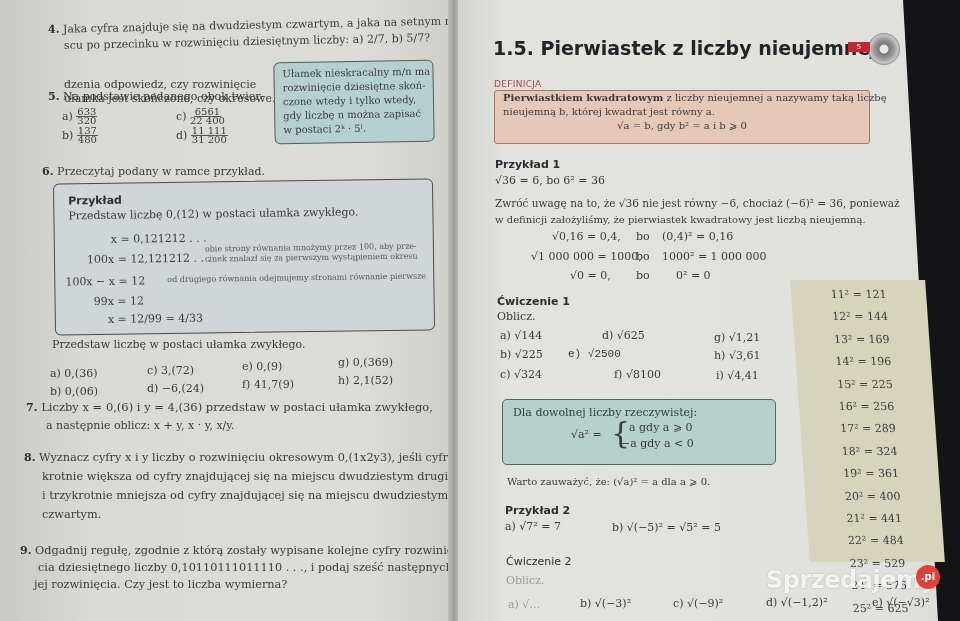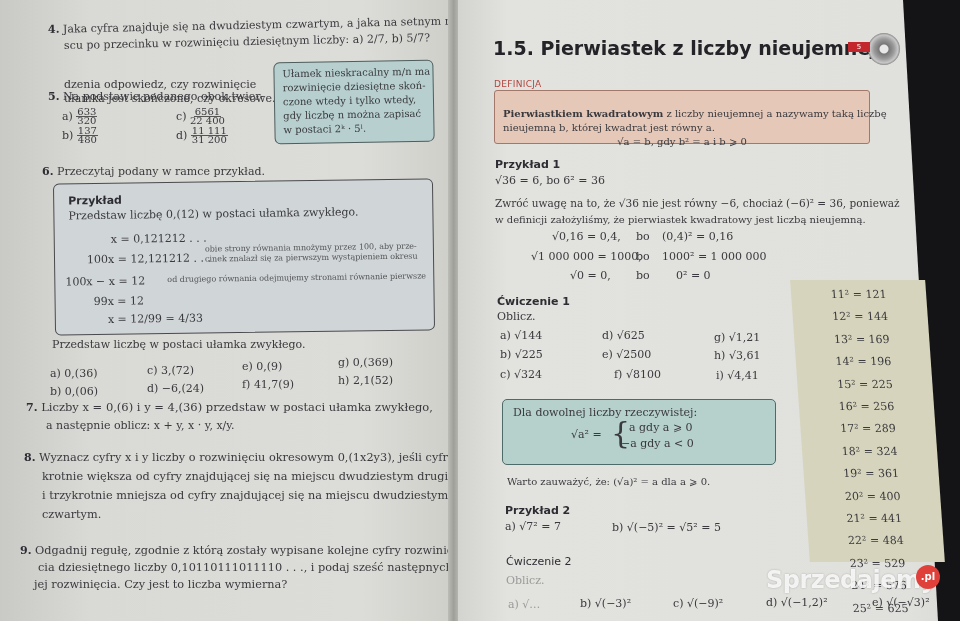--- a/index.html
+++ b/index.html
@@ -181,21 +181,21 @@
 <div class="gutter"></div>
 
 <div class="page-right"></div>
 
 <div class="abs h1" style="left:493px;top:37px;">1.5. Pierwiastek z liczby nieujemnej</div>
 <div class="cd"></div>
 <div class="cd-tag">5</div>
 
 <div class="abs red-label" style="left:494px;top:79px;">DEFINICJA</div>
 <div class="box-pink" style="left:494px;top:90px;width:374px;height:52px;">
-  <div class="t" style="font-size:10px;line-height:14px;padding:16px 8px;">
+  <div class="t" style="font-size:10px;line-height:14px;padding:0 8px;">
     <div><b>Pierwiastkiem kwadratowym</b><span> z liczby nieujemnej a nazywamy taką liczbę</span></div>
     <div>nieujemną b, której kwadrat jest równy a.</div>
     <div style="text-align:center;">√a = b, gdy b² = a i b ⩾ 0</div>
   </div>
 </div>
 
 <div class="abs bold-sans" style="left:495px;top:158px;">Przykład 1</div>
 <div class="abs t" style="left:495px;top:173px;">√36 = 6, bo 6² = 36</div>
 <div class="abs t" style="left:495px;top:196px;font-size:10.5px;">Zwróć uwagę na to, że √36 nie jest równy −6, chociaż (−6)² = 36, ponieważ</div>
 <div class="abs t" style="left:495px;top:212px;font-size:10px;">w definicji założyliśmy, że pierwiastek kwadratowy jest liczbą nieujemną.</div>
@@ -210,21 +210,21 @@
 <div class="abs t" style="left:636px;top:268px;">bo</div>
 <div class="abs t" style="left:676px;top:268px;">0² = 0</div>
 
 <div class="abs bold-sans" style="left:497px;top:295px;">Ćwiczenie 1</div>
 <div class="abs t" style="left:497px;top:309px;">Oblicz.</div>
 
 <div class="abs t" style="left:500px;top:328px;"><span>a)</span> <span>√144</span></div>
 <div class="abs t" style="left:500px;top:347px;"><span>b)</span> <span>√225</span></div>
 <div class="abs t" style="left:500px;top:367px;"><span>c)</span> <span>√324</span></div>
 <div class="abs t" style="left:602px;top:328px;"><span>d)</span> <span>√625</span></div>
-<div class="abs t" style="left:602px;top:347px;"><span>e)</span> <span>√2500</span></div>
+<div class="abs t" style="left:568px;top:347px;font-family:Liberation Mono, monospace;"><span>e)</span> <span>√2500</span></div>
 <div class="abs t" style="left:602px;top:367px;margin-left:12px;"><span>f)</span> <span>√8100</span></div>
 <div class="abs t" style="left:714px;top:330px;"><span>g)</span> <span>√1,21</span></div>
 <div class="abs t" style="left:714px;top:348px;"><span>h)</span> <span>√3,61</span></div>
 <div class="abs t" style="left:716px;top:368px;"><span>i)</span> <span>√4,41</span></div>
 
 <div class="squares">
   <div class="sq-row" style="padding-top:4px;">11² = 121</div>
   <div class="sq-row">12² = 144</div>
   <div class="sq-row">13² = 169</div>
   <div class="sq-row">14² = 196</div>

